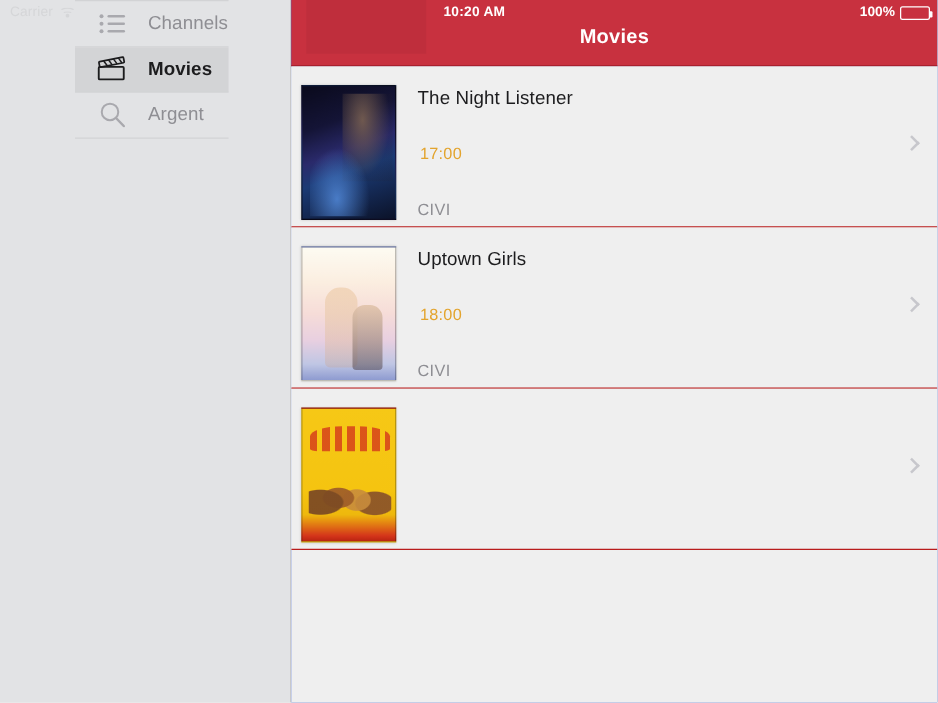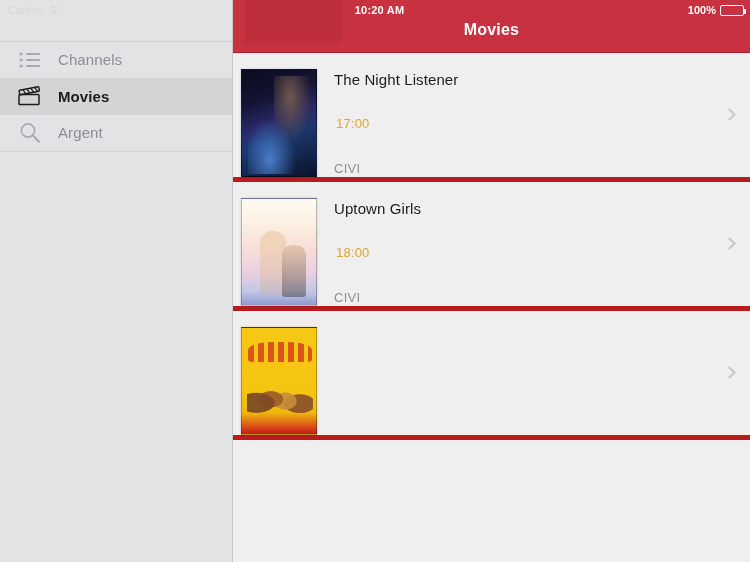--- a/index.html
+++ b/index.html
@@ -21,21 +21,21 @@
     background: #efefef;
   }
 
   
   .sidebar {
     width: 233px;
     height: 562px;
     background: #e2e3e5;
     border-right: 1px solid #c8c8ca;
     display: flex;
-    flex-direction: column;
+    flex-direction: row;
     position: relative;
   }
 
   .sidebar-statusbar {
     height: 20px;
     display: flex;
     align-items: center;
     padding-left: 8px;
     gap: 5px;
     flex-shrink: 0;
@@ -199,24 +199,24 @@
 
   .list {
     flex: 1;
     overflow: hidden;
     background: #efefef;
   }
 
   .row {
     height: 129px;
     display: flex;
-    align-items: flex-end;
+    align-items: center;
     position: relative;
     background: #efefef;
-    border-bottom: 5px solid #b91c1c;
+    border-bottom: 1px solid #b91c1c;
     cursor: pointer;
     padding: 10px 0 0 8px;
   }
 
   .poster {
     width: 76px;
     height: 108px;
     flex-shrink: 0;
     margin-left: 0;
     border: 1px solid rgba(0,0,0,0.25);

